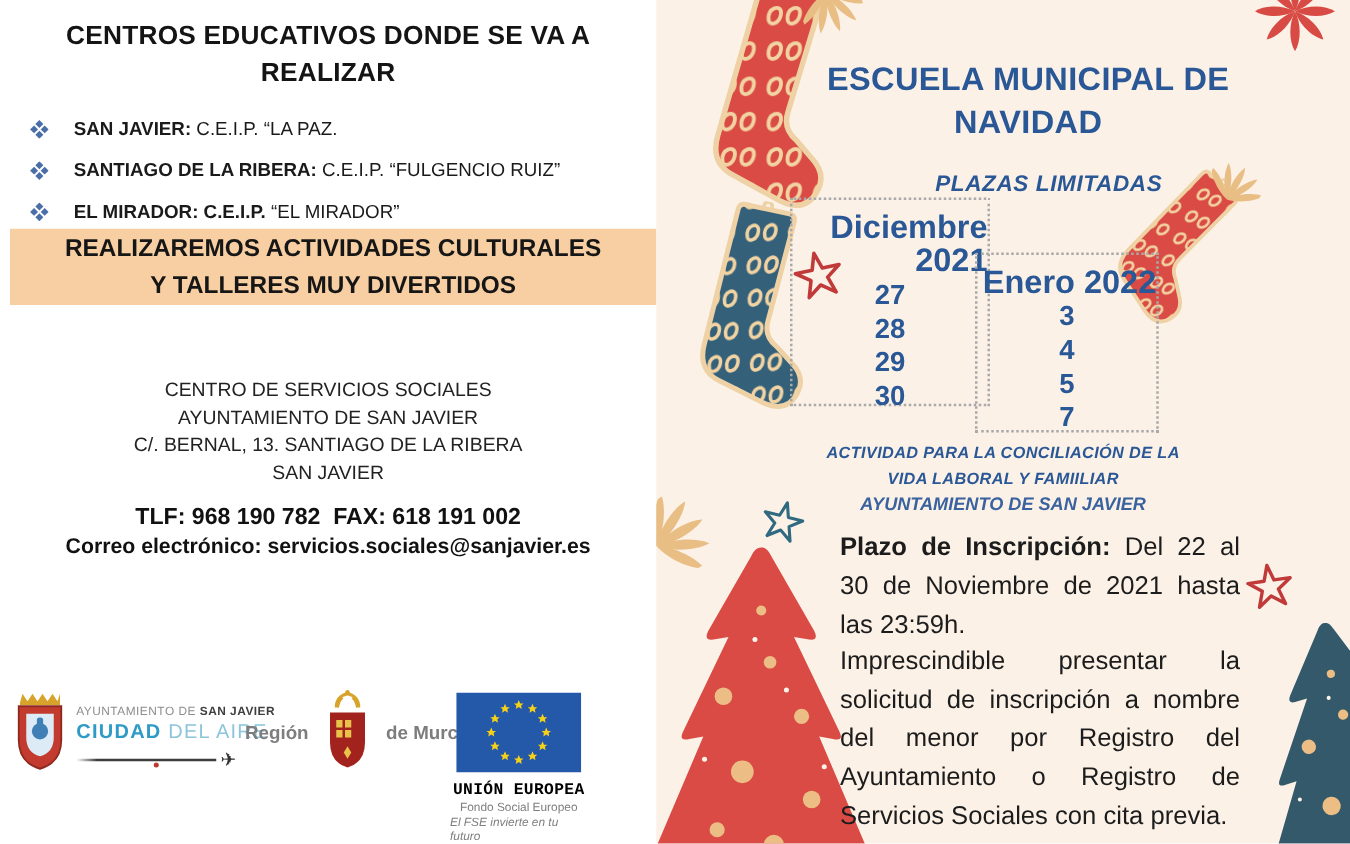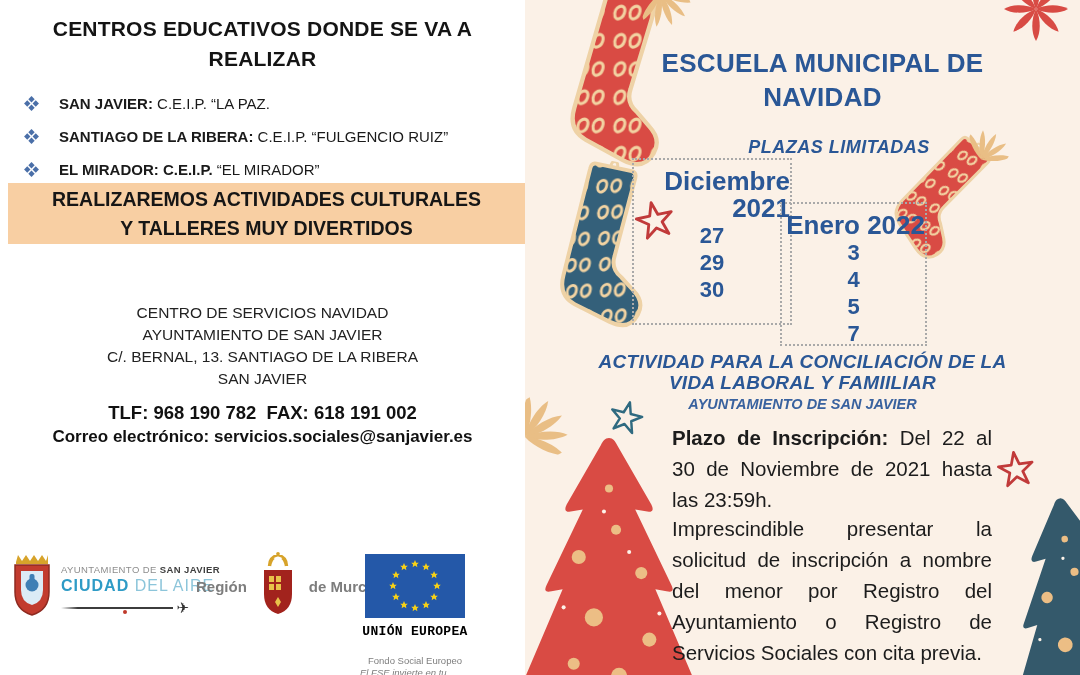--- a/index.html
+++ b/index.html
@@ -33,37 +33,37 @@
   .sj-l2 .c2{color:#8cc5da;white-space:pre-wrap;}
   .plane-line{position:relative;margin-top:6px;width:128px;height:14px;}
   .plane-line .rule{position:absolute;left:0;top:6px;width:112px;height:2px;
                     background:linear-gradient(to right,#55555500,#3c3c3c 15%,#3c3c3c);}
   .plane-line .dot{position:absolute;left:62px;top:9px;width:4px;height:4px;border-radius:50%;background:#c0392b;}
   .plane-line .plane{position:absolute;right:0;top:-2px;font-size:15px;color:#333;}
   #murcia-logo{left:196px;top:552px;display:flex;align-items:center;}
   .murcia-word{font-size:15px;color:#7d7d7d;font-weight:bold;}
   #eu-logo{left:360px;top:554px;width:110px;display:flex;flex-direction:column;align-items:center;}
   .eu-name{font-size:13px;font-weight:bold;color:#000000;margin-top:6px;letter-spacing:.3px;font-family:Liberation Mono, monospace;}
-  .eu-sub1{font-size:9.5px;color:#7e7e7e;margin-top:16px;}
+  .eu-sub1{font-size:9.5px;color:#7e7e7e;margin-top:2px;}
   .eu-sub2{font-size:9.5px;color:#7e7e7e;font-style:italic;margin-top:1px;}
 
   
   #right-panel{left:525px;top:0;width:555px;height:675px;background:var(--panel_bg,#fbf1e7);overflow:hidden;}
   .rp-title{left:100px;top:46px;width:395px;text-align:center;font-size:26px;font-weight:bold;
             color:var(--accent_blue,#2a5796);line-height:34px;letter-spacing:.3px;}
   .rp-plazas{left:139px;top:137px;width:350px;text-align:center;font-size:18px;font-style:italic;
              font-weight:600;color:var(--accent_blue,#2a5796);letter-spacing:.5px;}
   .date-box{border:2px dotted #a9a9a9;box-sizing:border-box;text-align:center;
             color:var(--accent_blue,#2a5796);font-weight:bold;}
   #dec-box{left:107px;top:158px;width:160px;height:167px;padding-top:8px;}
   #ene-box{left:255px;top:202px;width:147px;height:144px;padding-top:8px;}
   .dbx-head{font-size:26px;line-height:27px;text-align:right;}
   .dbx-day{font-size:22px;line-height:27px;}
   .rp-activity{left:35px;top:351px;width:485px;text-align:center;color:var(--accent_blue,#2a5796);}
-  .act-l{font-size:19px;font-weight:bold;font-style:italic;line-height:21px;letter-spacing:.3px;}
+  .act-l{font-size:13px;font-weight:bold;font-style:italic;line-height:21px;letter-spacing:.3px;}
   .act-org{font-size:14.5px;font-style:italic;font-weight:600;margin-top:3px;color:#39629f;}
   .rp-par{left:147px;width:320px;font-size:20.5px;line-height:31px;color:#1c1c1c;
           text-align:justify;}
   #plazo-par{top:422px;}
   #note-par{top:513px;}
   .b{font-weight:bold;}
 
   .deco{pointer-events:none;}
 </style>
 </head>
@@ -107,21 +107,21 @@
               <rect x="11" y="11" width="6" height="6"></rect>
           </g>
         </svg>
         <div><span class="place">EL MIRADOR: C.E.I.P.</span><span class="school"> “EL MIRADOR”</span></div>
       </div>
     </div>
 
     <div class="abs banner">REALIZAREMOS ACTIVIDADES CULTURALES Y TALLERES MUY DIVERTIDOS</div>
 
     <div class="abs address">
-      <div>CENTRO DE SERVICIOS NAVIDAD</div>
+      <div>CENTRO DE SERVICIOS SOCIALES</div>
       <div>AYUNTAMIENTO DE SAN JAVIER</div>
       <div>C/. BERNAL, 13. SANTIAGO DE LA RIBERA</div>
       <div>SAN JAVIER</div>
     </div>
 
     <div class="abs phone">TLF: 968 190 782  FAX: 618 191 002</div>
     <div class="abs email">Correo electrónico: servicios.sociales@sanjavier.es</div>
 
     <div id="sj-logo" class="abs">
       <svg width="44" height="66" viewBox="0 0 44 66">
@@ -316,20 +316,21 @@
       </g>
     </svg>
 
     <div class="abs rp-title">ESCUELA MUNICIPAL DE NAVIDAD</div>
     <div class="abs rp-plazas">PLAZAS LIMITADAS</div>
 
     <div id="dec-box" class="abs date-box">
       <div class="dbx-head">Diciembre</div>
       <div class="dbx-head">2021</div>
       <div class="dbx-day">27</div>
+      <div class="dbx-day">28</div>
       <div class="dbx-day">29</div>
       <div class="dbx-day">30</div>
     </div>
 
     <div id="ene-box" class="abs date-box">
       <div class="dbx-head">Enero 2022</div>
       <div class="dbx-day">3</div>
       <div class="dbx-day">4</div>
       <div class="dbx-day">5</div>
       <div class="dbx-day">7</div>

